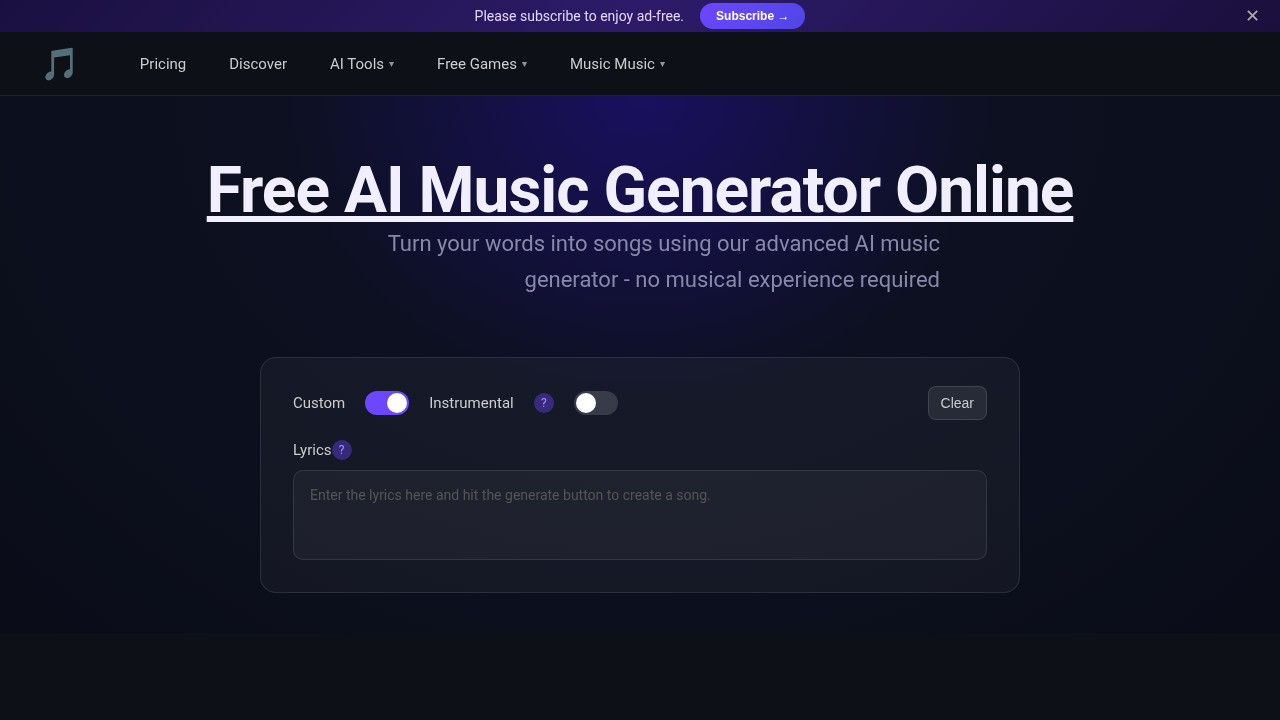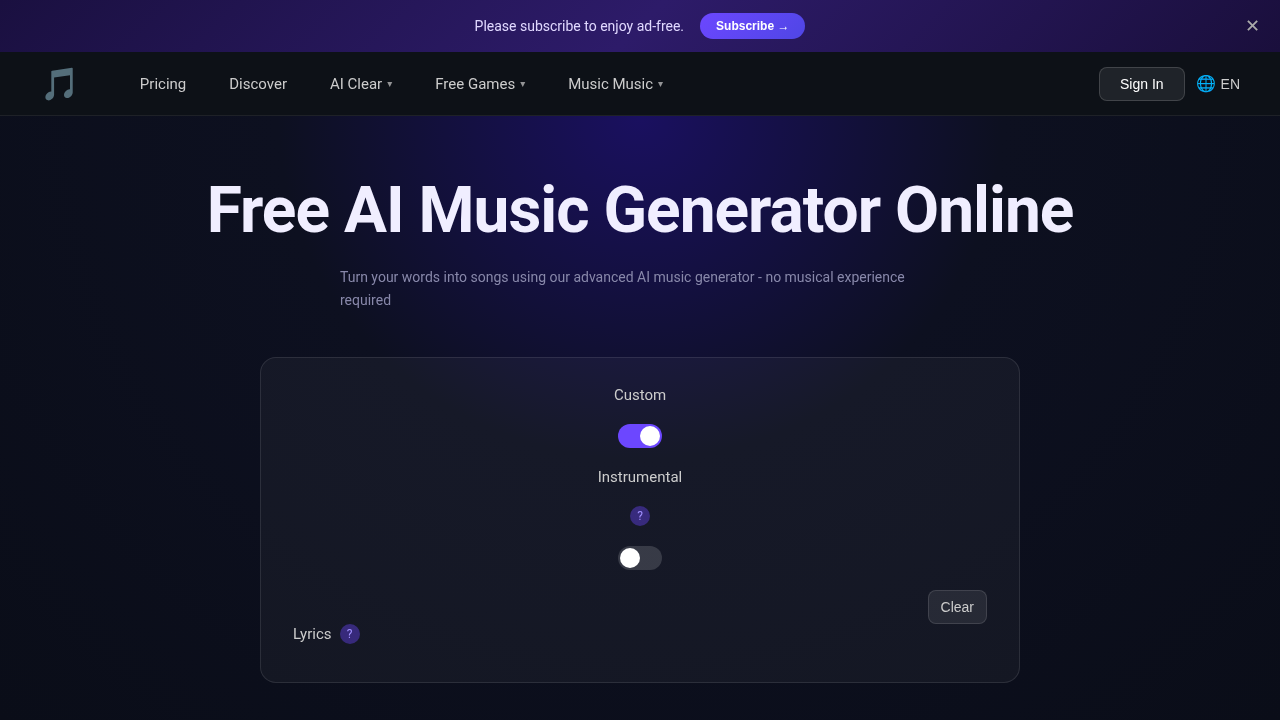--- a/index.html
+++ b/index.html
@@ -14,21 +14,21 @@
 
     
     .top-banner {
       background: linear-gradient(135deg, #1a1040 0%, #2d1b69 50%, #1a0f3c 100%);
       display: flex;
       align-items: center;
       justify-content: center;
       gap: 16px;
       padding: 8px 20px;
       position: relative;
-      height: 52px;
+      height: 32px;
     }
     .top-banner-text {
       color: #e0d8ff;
       font-size: 14px;
     }
     .subscribe-btn {
       background: linear-gradient(135deg, #6c47ff, #4f46e5);
       color: #fff;
       border: none;
       border-radius: 20px;
@@ -125,48 +125,48 @@
       align-items: center;
       padding: 60px 20px 40px;
       position: relative;
     }
     .hero-title {
       font-size: 64px;
       font-weight: 700;
       text-align: center;
       color: #f0eeff;
       line-height: 1.1;
-      margin-bottom: 20px;
       letter-spacing: -1px;
+      text-decoration: underline;
     }
     .hero-subtitle {
-      font-size: 14px;
+      font-size: 22px;
       color: #8888aa;
-      text-align: left;
+      text-align: right;
       max-width: 600px;
       line-height: 1.6;
-      margin-bottom: 46px;
+      margin-bottom: 60px;
     }
 
     
     .card {
       background: rgba(255,255,255,0.04);
       border: 1px solid rgba(255,255,255,0.1);
       border-radius: 16px;
       padding: 28px 32px;
       width: 760px;
       min-height: 180px;
     }
 
     
     .controls-row {
       display: flex;
       align-items: center;
       gap: 20px;
-      flex-direction: column;
+      margin-bottom: 20px;
     }
     .control-label {
       color: #ccc;
       font-size: 15px;
     }
     .toggle-track {
       width: 44px;
       height: 24px;
       border-radius: 12px;
       background: #6c47ff;
@@ -212,21 +212,20 @@
       border-radius: 8px;
       padding: 8px 12px;
       font-size: 14px;
       cursor: pointer;
     }
 
     
     .lyrics-row {
       display: flex;
       align-items: center;
-      gap: 8px;
       margin-bottom: 10px;
     }
     .lyrics-label {
       color: #ccc;
       font-size: 15px;
     }
     .lyrics-textarea {
       width: 100%;
       min-height: 90px;
       background: rgba(255,255,255,0.04);
@@ -255,38 +254,31 @@
     <span class="logo-icon">🎵</span>
   </div>
   <div class="nav-links">
     <a class="nav-link">
       <span>Pricing</span>
     </a>
     <a class="nav-link">
       <span>Discover</span>
     </a>
     <a class="nav-link">
-      <span>AI Clear</span>
+      <span>AI Tools</span>
       <span class="chevron-down">▾</span>
     </a>
     <a class="nav-link">
       <span>Free Games</span>
       <span class="chevron-down">▾</span>
     </a>
     <a class="nav-link">
       <span>Music Music</span>
       <span class="chevron-down">▾</span>
     </a>
-  </div>
-  <div class="nav-right">
-    <button class="sign-in-btn">Sign In</button>
-    <button class="lang-btn">
-      <span style="font-size:16px;">🌐</span>
-      <span>EN</span>
-    </button>
   </div>
 </nav>
 
 <section class="hero">
   <h1 class="hero-title">Free AI Music Generator Online</h1>
   <p class="hero-subtitle">Turn your words into songs using our advanced AI music generator - no musical experience required</p>
 
   <div class="card">
     
     <div class="controls-row">
@@ -300,14 +292,15 @@
         <div class="toggle-thumb off"></div>
       </div>
       <button class="clear-btn">Clear</button>
     </div>
 
     
     <div class="lyrics-row">
       <span class="lyrics-label">Lyrics</span>
       <div class="help-icon">?</div>
     </div>
+    <textarea class="lyrics-textarea" placeholder="Enter the lyrics here and hit the generate button to create a song." style=""></textarea>
   </div>
 </section>
 
 </body></html>

